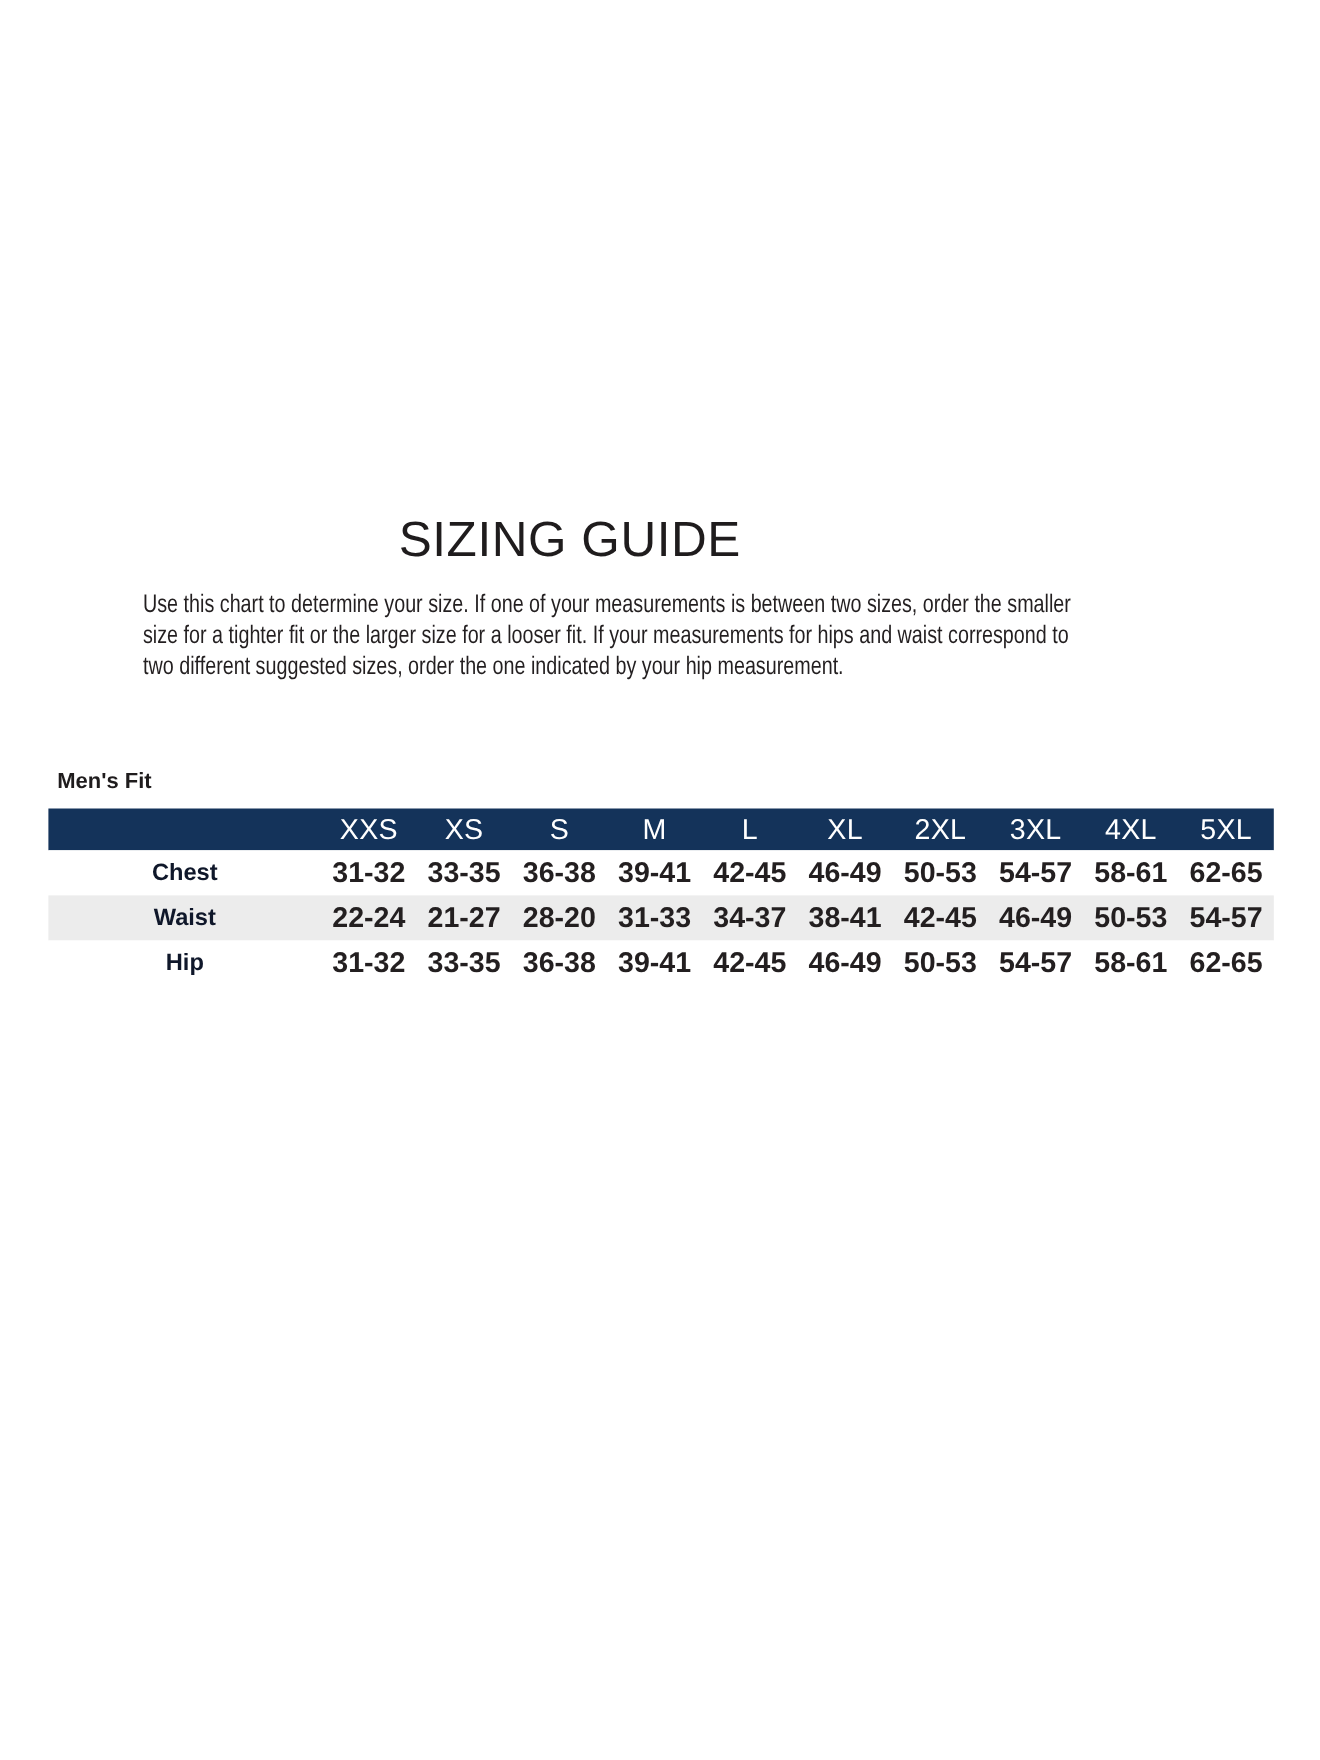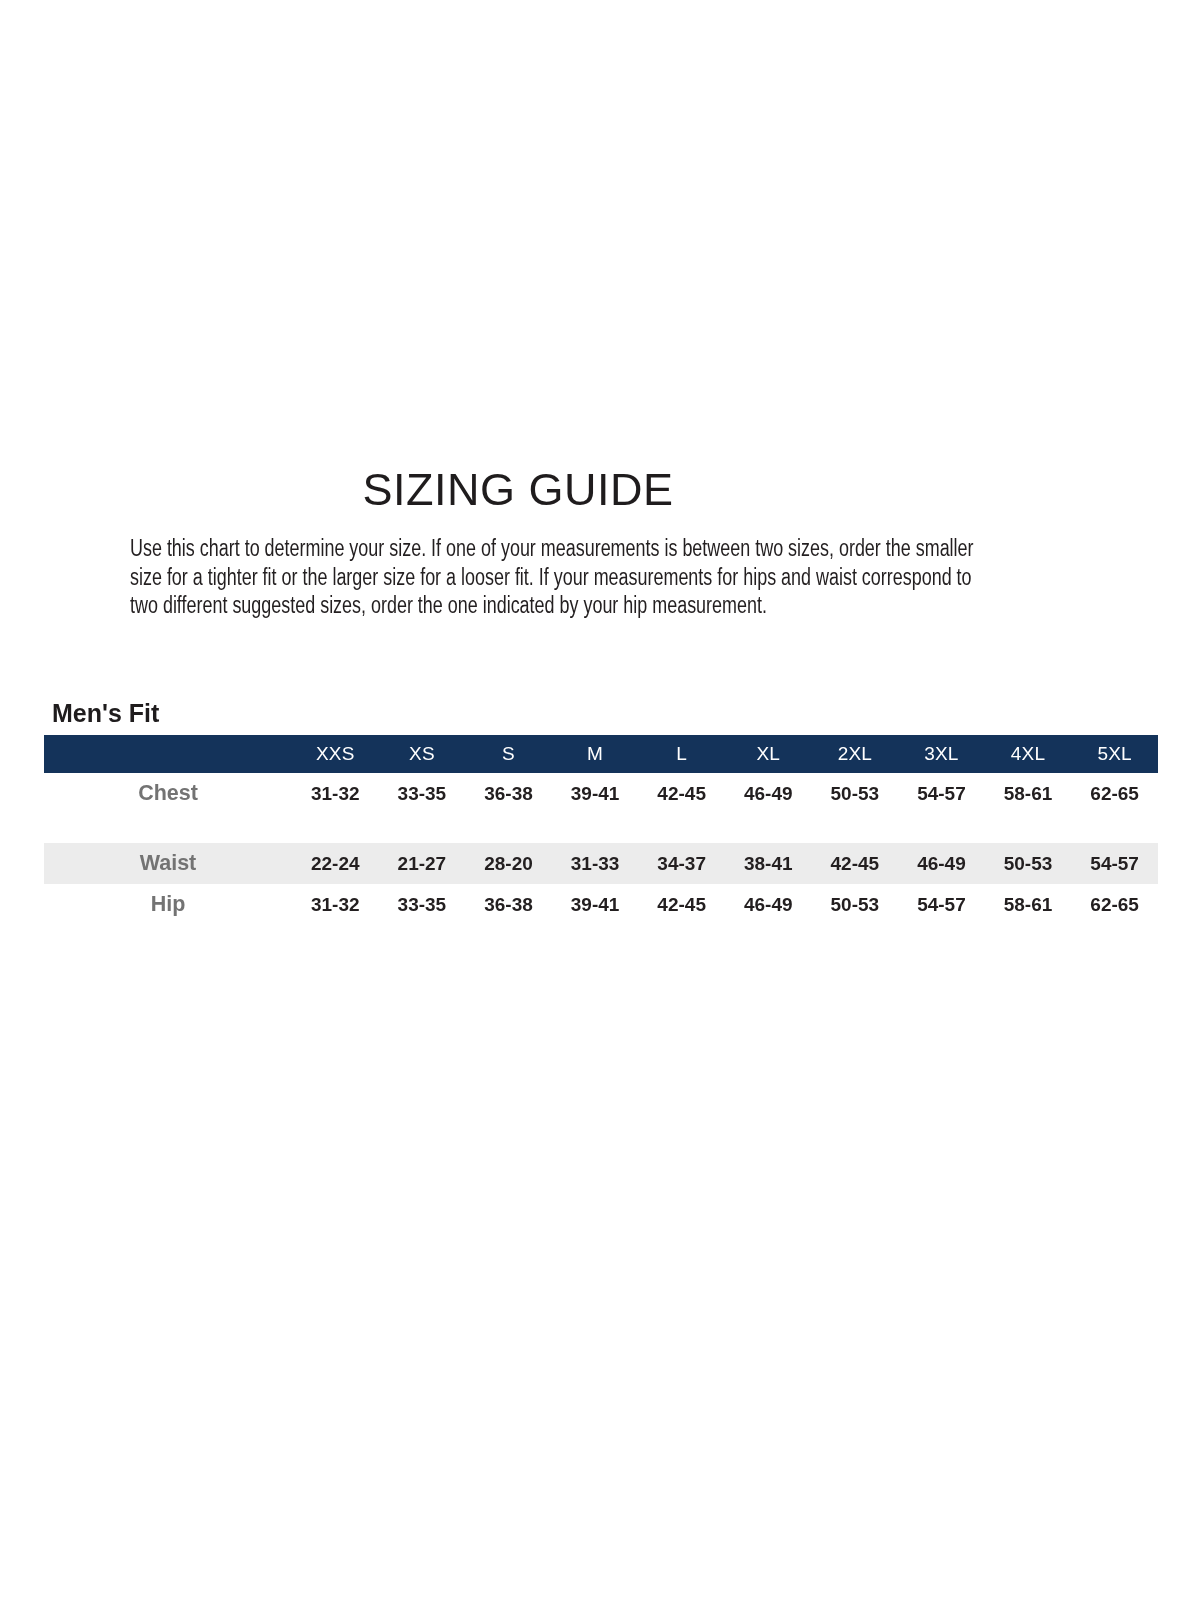--- a/index.html
+++ b/index.html
@@ -37,21 +37,21 @@
     line-height: 28.6px;
     color: #231f20;
     transform: scaleX(0.78);
     transform-origin: 0 50%;
   }
 
   .section-label {
     position: absolute;
     top: 699px;
     left: 52px;
-    font-size: 25px;
+    font-size: 20px;
     font-weight: 700;
     color: #1f1c1d;
   }
 
   .size-table {
     position: absolute;
     top: 735px;
     left: 44px;
     width: 1114px;
   }
@@ -59,28 +59,28 @@
     display: grid;
     grid-template-columns: 248px repeat(10, 86.6px);
     align-items: center;
   }
   .thead-row {
     height: 38px;
     background: var(--header-bg, #14335a);
     color: var(--header-text, #ffffff);
   }
   .body-row { height: 41px; background: #ffffff; }
-  .body-row.zebra { background: var(--zebra-bg, #ececec); margin-top: 29px; }
+  .body-row.zebra { background: var(--zebra-bg, #ececec); }
   .cell {
     text-align: center;
-    font-size: 19px;
+    font-size: 26px;
     white-space: nowrap;
   }
   .th { font-weight: 400; letter-spacing: 0.2px; }
-  .rowlabel { font-weight: 700; font-size: 21.5px; color: #737373; }
+  .rowlabel { font-weight: 700; font-size: 21.5px; color: #0f172a; }
   .val { color: #231f20; font-weight: bold; }
 </style>
 </head>
 <body>
 
 <h1 class="page-title">SIZING GUIDE</h1>
 
 <div class="intro">
   <div class="intro-line">Use this chart to determine your size. If one of your measurements is between two sizes, order the smaller</div>
   <div class="intro-line">size for a tighter fit or the larger size for a looser fit. If your measurements for hips and waist correspond to</div>

